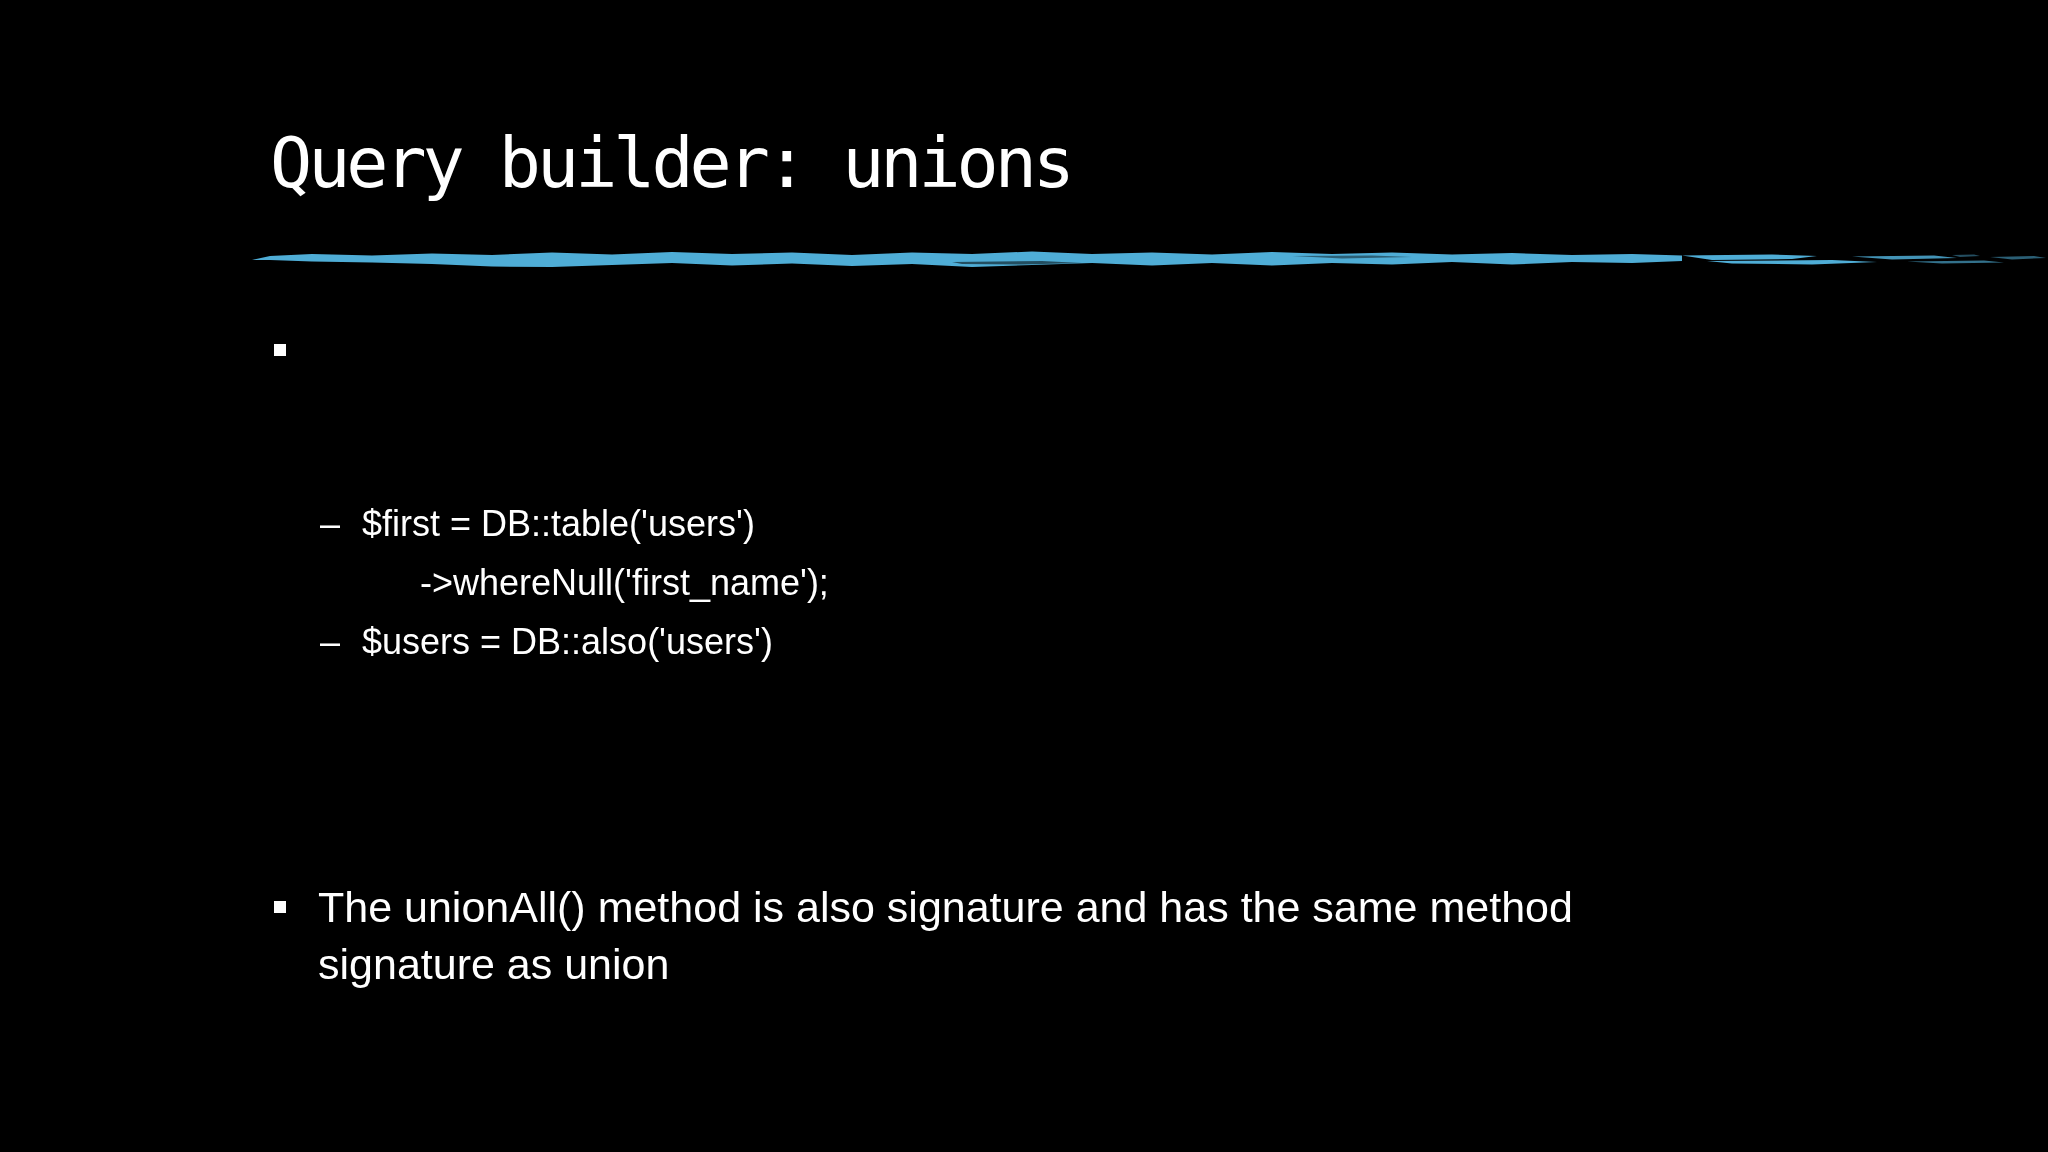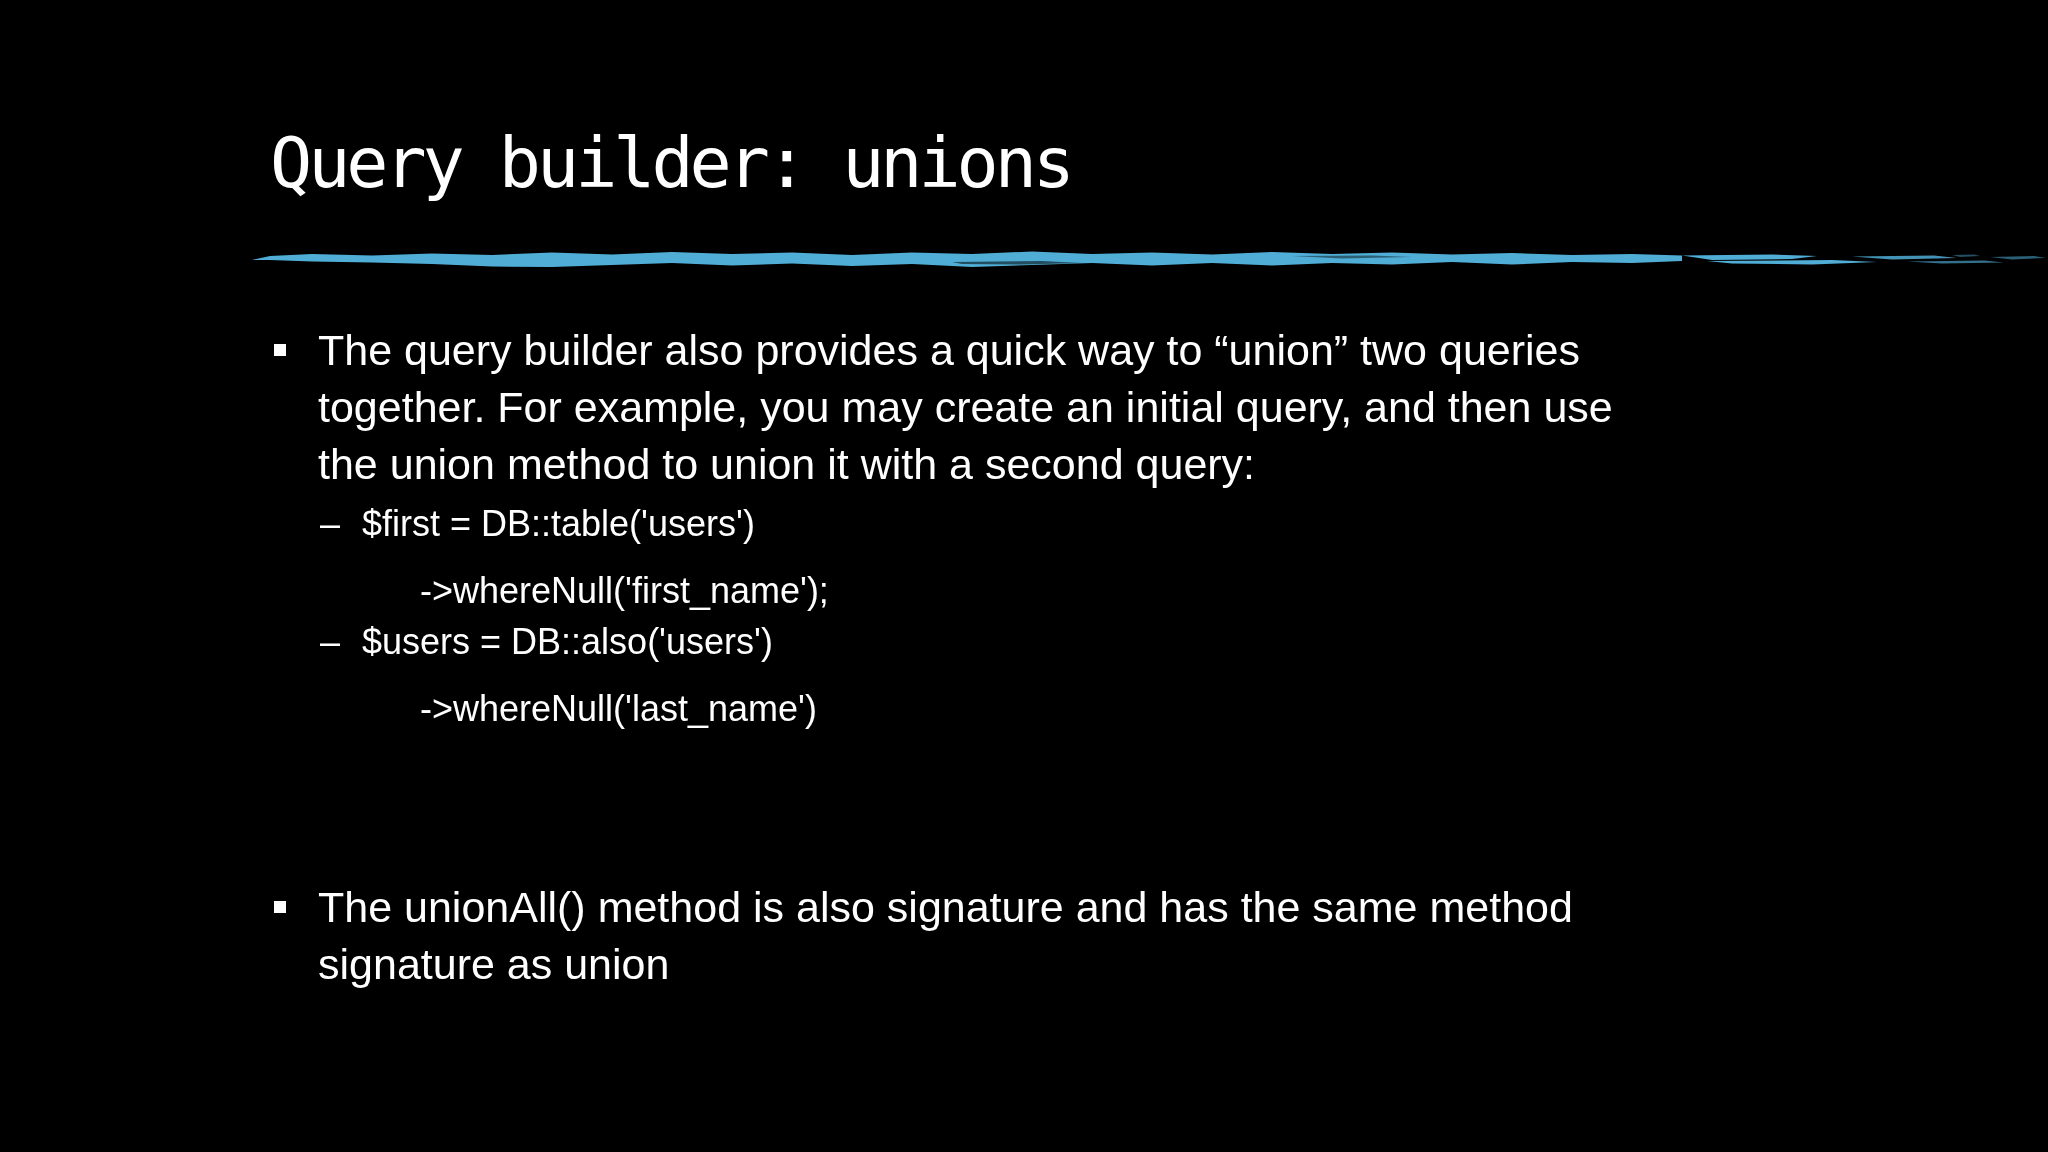--- a/index.html
+++ b/index.html
@@ -69,21 +69,21 @@
     color: var(--text, #ffffff);
     white-space: nowrap;
   }
   .code-line { position: relative; height: 59px; }
   .dash-marker {
     position: absolute;
     left: 320px;
     top: 0;
   }
   .code-first { position: absolute; left: 362px; top: 0; text-align: center; }
-  .code-cont  { position: absolute; left: 420px; top: 8px; }
+  .code-cont  { position: absolute; left: 420px; top: 0; }
 </style>
 </head>
 <body>
 
 <div class="slide">
 
   <div class="title">Query builder: unions</div>
 
   <div class="divider">
     <svg viewBox="0 0 1796 36" preserveAspectRatio="none">
@@ -93,41 +93,33 @@
       <path class="brush-frag" d="M1430,13.5 L1520,12.5 1565,14 1540,17 1460,18 Z"></path>
       <path class="brush-frag" d="M1455,19 L1580,18 1625,20 1560,22.5 1480,21.5 Z"></path>
       <path class="brush-frag" opacity="0.85" d="M1600,14.5 L1682,13.5 1705,16 1640,17.5 Z"></path>
       <path class="brush-frag" opacity="0.65" d="M1655,19.5 L1732,18.5 1752,20.5 1690,21.5 Z"></path>
       <path class="brush-frag" opacity="0.55" d="M1738,15 L1782,14 1794,16 1760,17.5 Z"></path>
       <path class="brush-frag" opacity="0.45" d="M1700,13 L1722,12.5 1728,14 1708,15 Z"></path>
     </svg>
   </div>
 
   <span class="square-bullet" style="left:274px; top:344px;"></span>
-  <div class="para" style="top:322px;">
-    <span class="pline">The query builder also provides a quick way to “union” two queries</span>
-    <span class="pline">together. For example, you may create an initial query, and then use</span>
-    <span class="pline">the union method to union it with a second query:</span>
-  </div>
 
   <div class="code-block">
     <div class="code-line">
       <span class="dash-marker">–</span>
       <span class="code-first">$first = DB::table('users')</span>
     </div>
     <div class="code-line">
       <span class="code-cont">-&gt;whereNull('first_name');</span>
     </div>
     <div class="code-line">
       <span class="dash-marker">–</span>
       <span class="code-first">$users = DB::also('users')</span>
     </div>
-    <div class="code-line">
-      <span class="code-cont">-&gt;whereNull('last_name')</span>
-    </div>
   </div>
 
   <span class="square-bullet" style="left:274px; top:901px;"></span>
   <div class="para" style="top:879px;">
     <span class="pline">The unionAll() method is also signature and has the same method</span>
     <span class="pline">signature as union</span>
   </div>
 
 </div>
 

